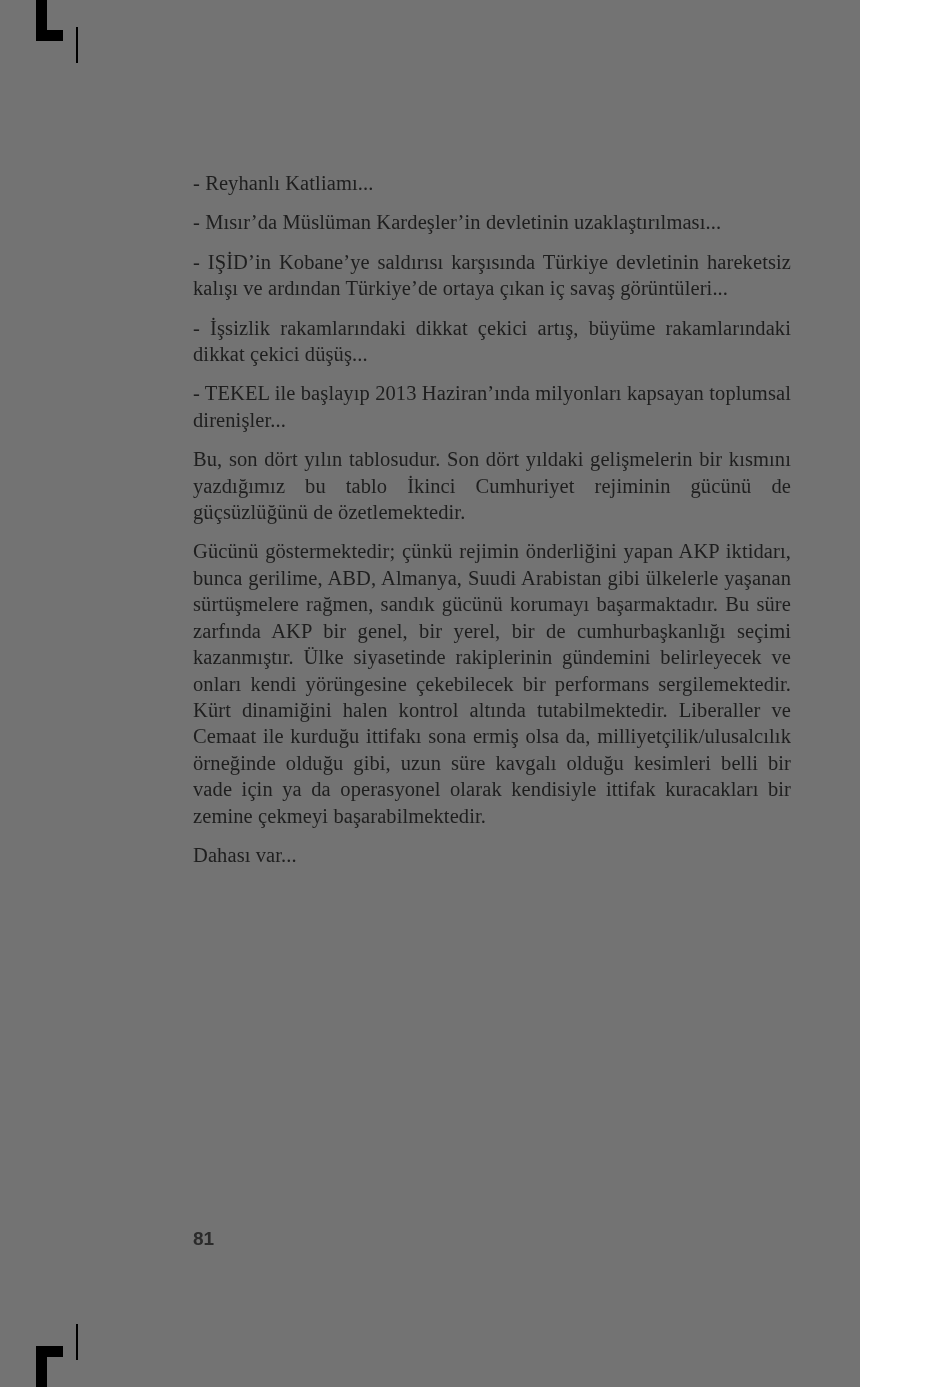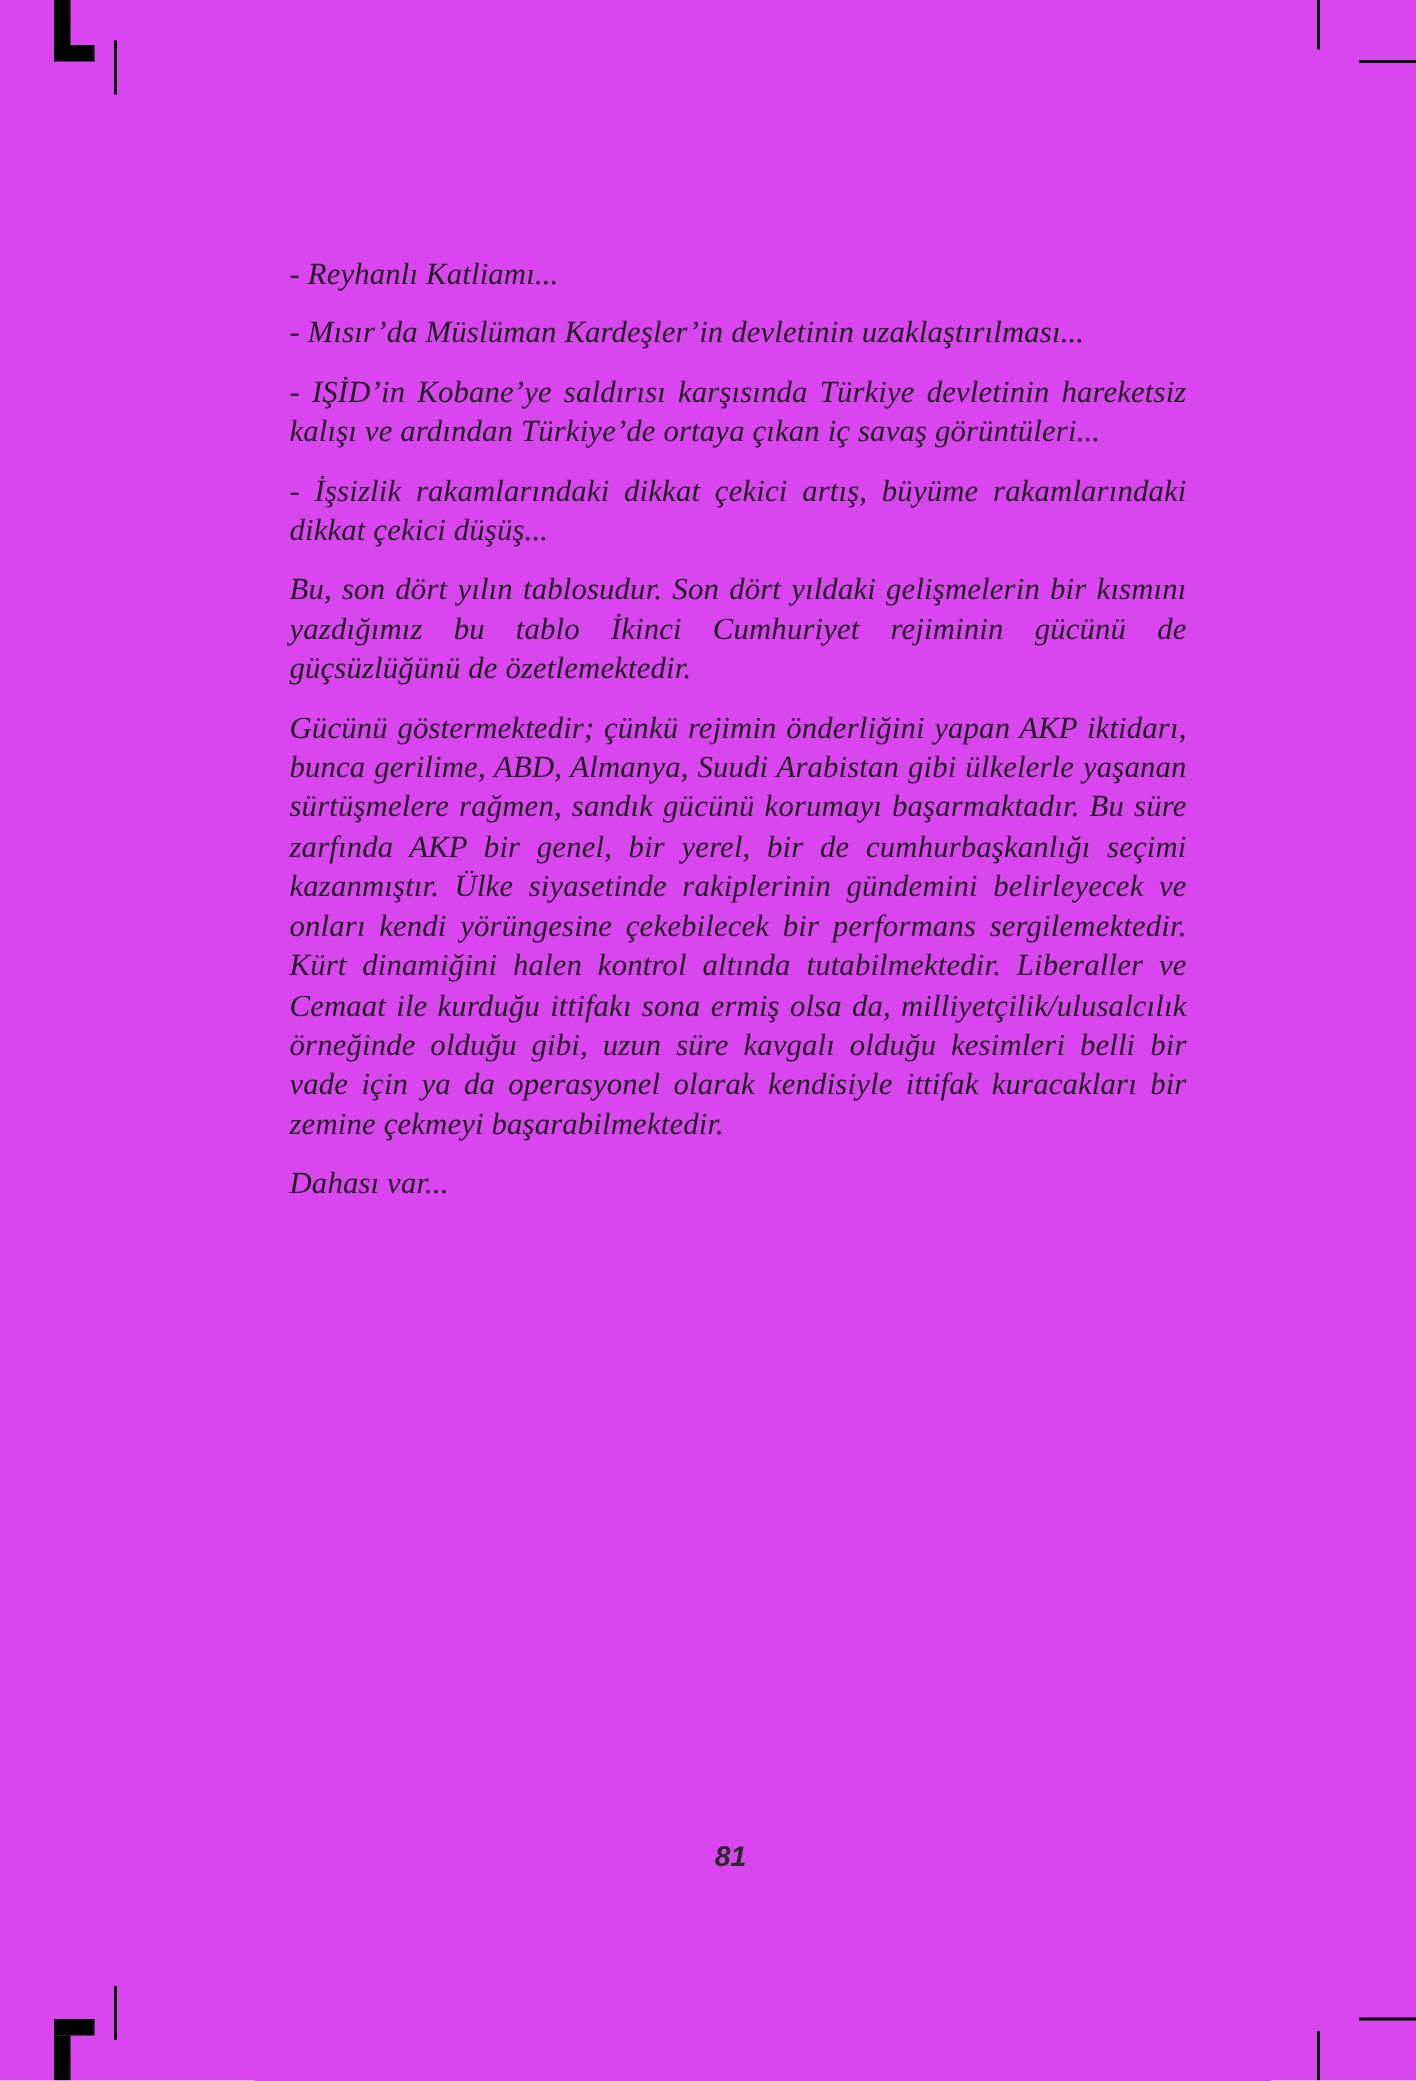--- a/index.html
+++ b/index.html
@@ -2,27 +2,26 @@
 <html lang="tr"><head>
 <meta charset="utf-8">
 <style>
   html, body {
     margin: 0;
     padding: 0;
     background: #ffffff;
   }
   .page {
     position: relative;
-    width: 944px;
+    width: 860px;
     height: 1387px;
-    background: #d946ef;
+    background: #737373;
     overflow: hidden;
     font-family: "Liberation Serif", serif;
     color: #1e1e1e;
-    font-style: italic;
   }
 
   
   .text-block {
     position: absolute;
     left: 193px;
     top: 170px;
     width: 598px;
     font-size: 20.5px;
     line-height: 26.4px;
@@ -32,21 +31,21 @@
   .text-block p {
     margin: 0 0 13px 0;
   }
 
   
   .folio {
     position: absolute;
     left: 193px;
     top: 1228px;
     width: 588px;
-    text-align: center;
+    text-align: left;
     font-family: "Liberation Sans", sans-serif;
     font-weight: bold;
     font-size: 19px;
     color: #2a2a2a;
   }
 
   
   .mark {
     position: absolute;
     background: #000;
@@ -83,20 +82,21 @@
   <div class="mark bl-v-thin"></div>
 
   <div class="mark br-v-thin"></div>
   <div class="mark br-h-thin"></div>
 
   <div class="text-block">
     <p>- Reyhanlı Katliamı...</p>
     <p>- Mısır’da Müslüman Kardeşler’in devletinin uzaklaştırılması...</p>
     <p>- IŞİD’in Kobane’ye saldırısı karşısında Türkiye devletinin hareketsiz kalışı ve ardından Türkiye’de ortaya çıkan iç savaş görüntüleri...</p>
     <p>- İşsizlik rakamlarındaki dikkat çekici artış, büyüme rakamlarındaki dikkat çekici düşüş...</p>
+    <p>- TEKEL ile başlayıp 2013 Haziran’ında milyonları kapsayan toplumsal direnişler...</p>
     <p>Bu, son dört yılın tablosudur. Son dört yıldaki gelişmelerin bir kısmını yazdığımız bu tablo İkinci Cumhuriyet rejiminin gücünü de güçsüzlüğünü de özetlemektedir.</p>
     <p>Gücünü göstermektedir; çünkü rejimin önderliğini yapan AKP iktidarı, bunca gerilime, ABD, Almanya, Suudi Arabistan gibi ülkelerle yaşanan sürtüşmelere rağmen, sandık gücünü korumayı başarmaktadır. Bu süre zarfında AKP bir genel, bir yerel, bir de cumhurbaşkanlığı seçimi kazanmıştır. Ülke siyasetinde rakiplerinin gündemini belirleyecek ve onları kendi yörüngesine çekebilecek bir performans sergilemektedir. Kürt dinamiğini halen kontrol altında tutabilmektedir. Liberaller ve Cemaat ile kurduğu ittifakı sona ermiş olsa da, milliyetçilik/ulusalcılık örneğinde olduğu gibi, uzun süre kavgalı olduğu kesimleri belli bir vade için ya da operasyonel olarak kendisiyle ittifak kuracakları bir zemine çekmeyi başarabilmektedir.</p>
     <p>Dahası var...</p>
   </div>
 
   <div class="folio">81</div>
 
 </div>
 
 </body></html>

